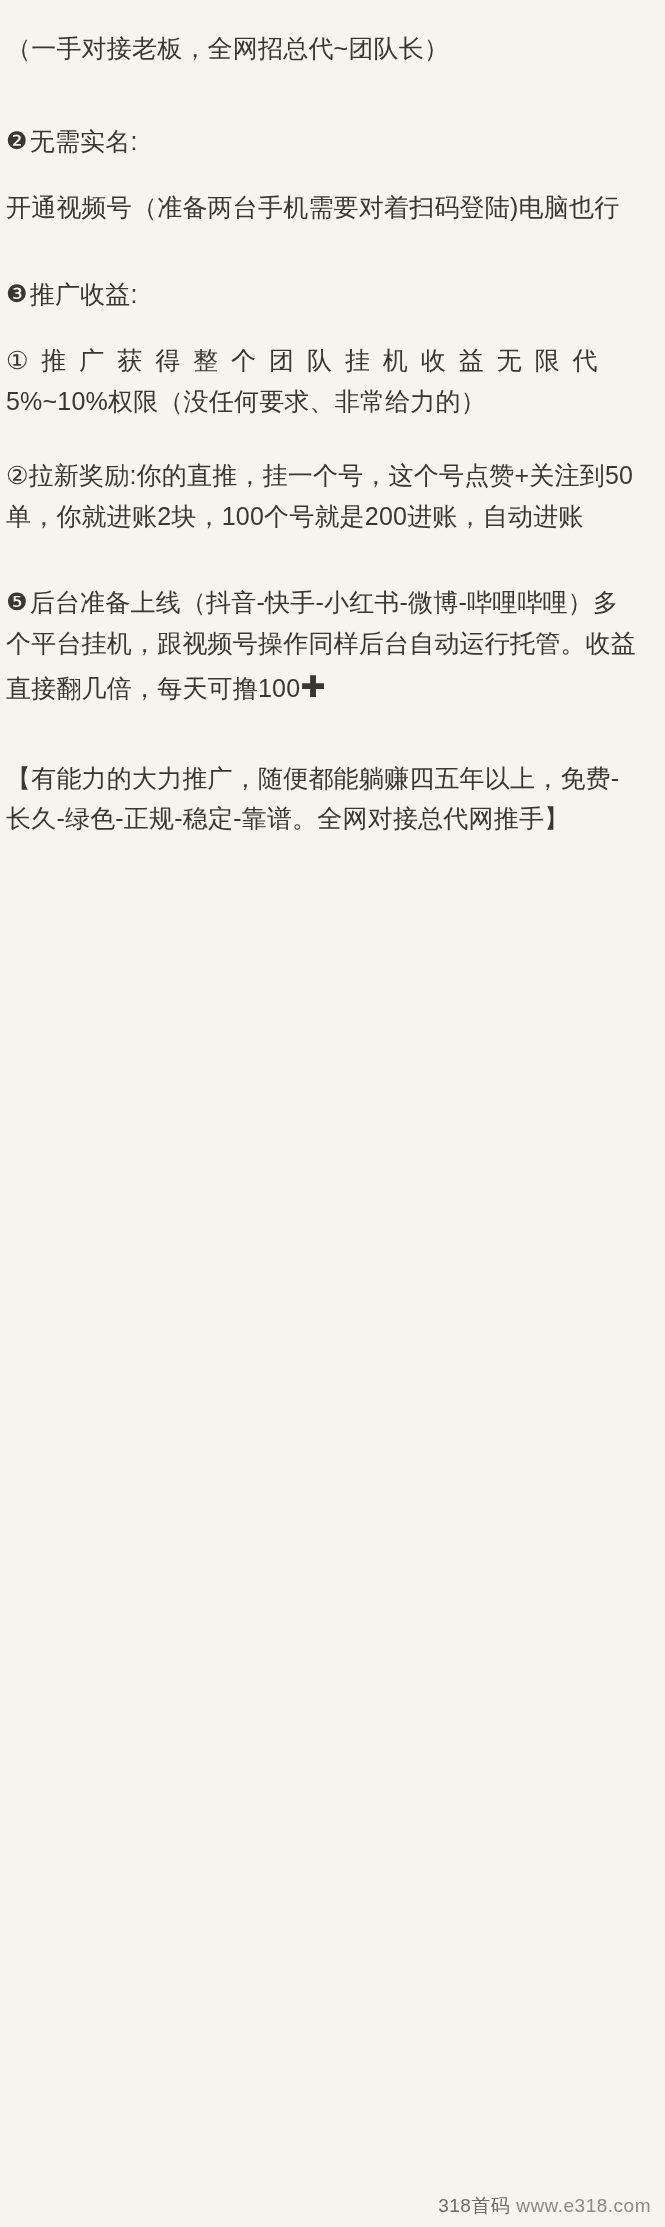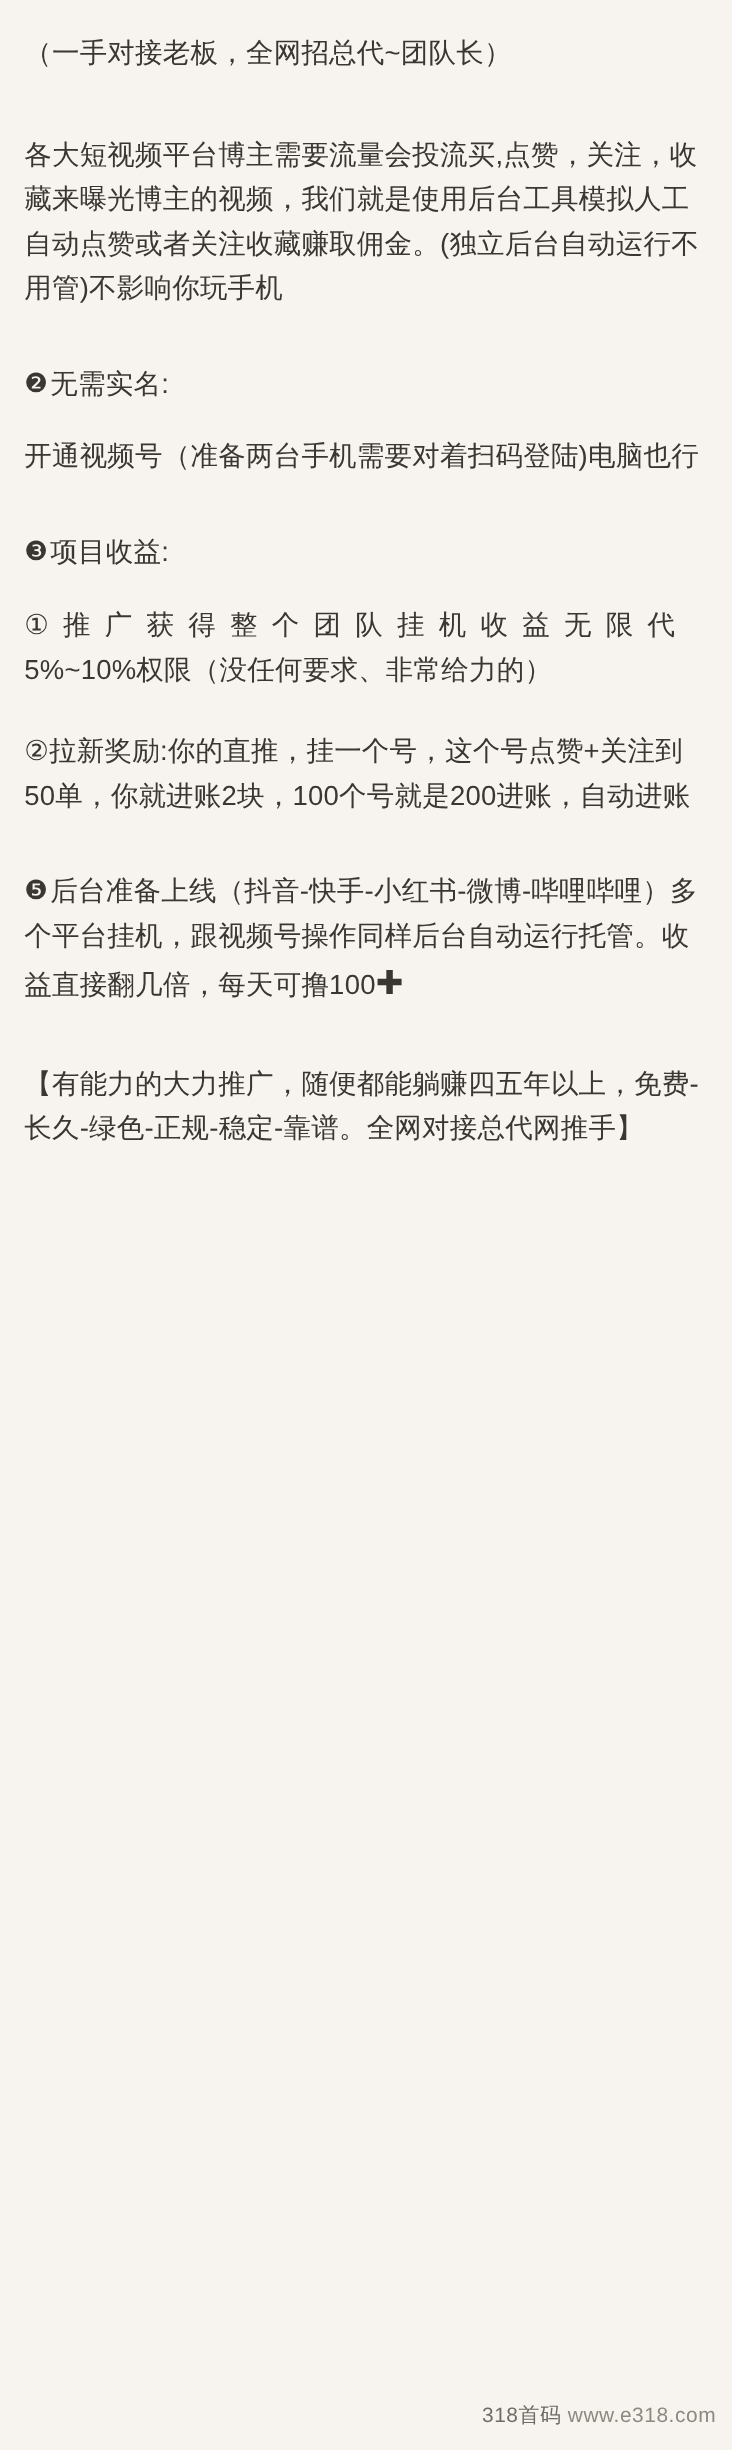--- a/index.html
+++ b/index.html
@@ -11,21 +11,21 @@
     min-height: 2227px;
     background: #f7f4ef;
     font-family: "Liberation Sans", "DejaVu Sans", sans-serif;
   }
   .page {
     position: relative;
     width: 665px;
     min-height: 2227px;
     background: #f7f4ef;
     box-sizing: border-box;
-    padding: 28px 22px 60px 22px;
+    padding: 28px 22px 60px 6px;
   }
   .doc {
     color: #3a3632;
     font-size: 25px;
     line-height: 1.62;
     letter-spacing: 0.2px;
   }
   .para {
     margin: 0 0 34px 0;
     white-space: pre-wrap;
@@ -50,47 +50,46 @@
     font-weight: bold;
     font-size: 30px;
     letter-spacing: 0;
   }
   .spaced {
     letter-spacing: 3px;
   }
   .footer {
     position: absolute;
     left: 0;
-    bottom: 18px;
+    bottom: 8px;
     width: 665px;
     text-align: right;
     padding-right: 14px;
     box-sizing: border-box;
     font-size: 19px;
     color: #8d8880;
     letter-spacing: 0.5px;
   }
   .wm-strong {
     color: #6f6a63;
   }
 </style>
 </head>
 <body>
 
 <div class="page">
   <div class="doc">
 
     <p class="para lead">（一手对接老板，全网招总代~团队长）</p>
 
-    <p class="para gap-big">各大短视频平台博主需要流量会投流买,点赞，关注，收藏来曝光博主的视频，我们就是使用后台工具模拟人工自动点赞或者关注收藏赚取佣金。(独立后台自动运行不用管)不影响你玩手机</p>
 
     <p class="para heading"><span class="num">❷</span><span>无需实名:</span></p>
     <p class="para gap-big">开通视频号（准备两台手机需要对着扫码登陆)电脑也行</p>
 
-    <p class="para heading"><span class="num">❸</span><span>项目收益:</span></p>
+    <p class="para heading"><span class="num">❸</span><span>推广收益:</span></p>
 
     <p class="para"><span class="spaced">① 推 广 获 得 整 个 团 队 挂 机 收 益 无 限 代</span><br><span>5%~10%权限（没任何要求、非常给力的）</span></p>
     <p class="para gap-big">②拉新奖励:你的直推，挂一个号，这个号点赞+关注到50单，你就进账2块，100个号就是200进账，自动进账</p>
 
     <p class="para gap-big"><span class="num">❺</span><span>后台准备上线（抖音-快手-小红书-微博-哔哩哔哩）多个平台挂机，跟视频号操作同样后台自动运行托管。收益直接翻几倍，每天可撸100</span><span class="plus">✚</span></p>
 
     <p class="para">【有能力的大力推广，随便都能躺赚四五年以上，免费-长久-绿色-正规-稳定-靠谱。全网对接总代网推手】</p>
 
   </div>
 

